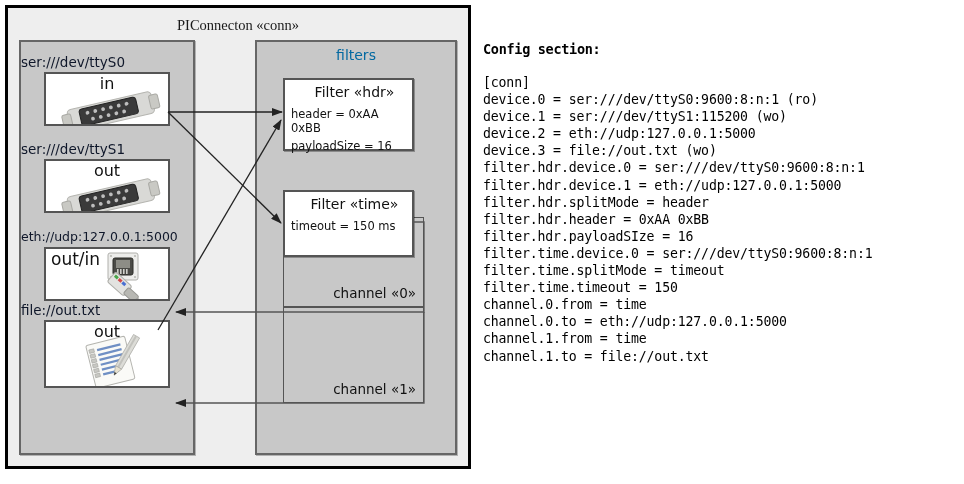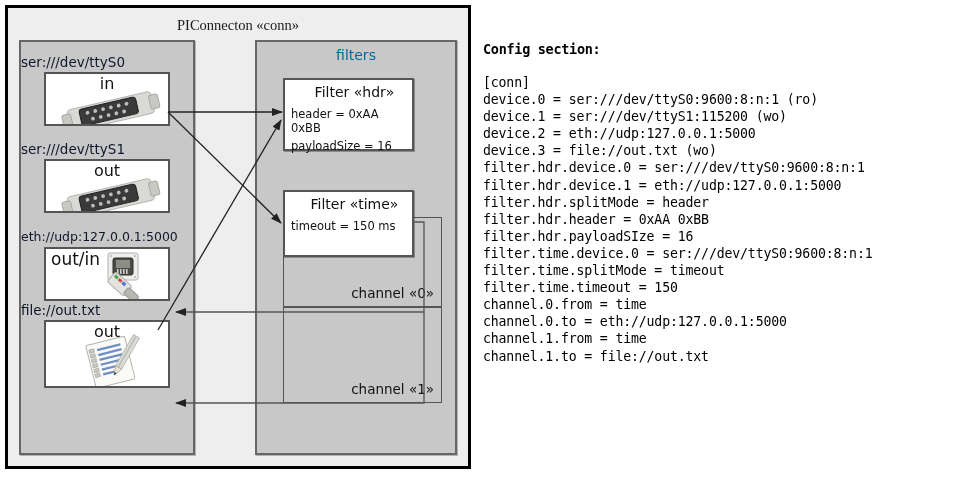--- a/index.html
+++ b/index.html
@@ -63,22 +63,22 @@
   }
   .filter-props{
     margin:7px 0 0 6px;font-size:11.5px;color:#111;line-height:14px;
   }
 
   
   .channel-box{
     position:absolute;background:#c8c8c8;border:1px solid #555;
     box-sizing:border-box;
   }
-  #channel-0{left:283px;top:217px;width:159px;height:90px;text-align:right;}
-  #channel-1{left:283px;top:307px;width:159px;height:96px;}
+  #channel-0{left:283px;top:217px;width:141px;height:90px;text-align:right;}
+  #channel-1{left:283px;top:307px;width:141px;height:96px;}
   .channel-label{
     position:absolute;right:7px;bottom:5px;font-size:13.5px;color:#111;
     white-space:nowrap;
   }
 
   
   #arrow-layer{position:absolute;left:0;top:0;width:471px;height:484px;
     pointer-events:none;}
 
   

